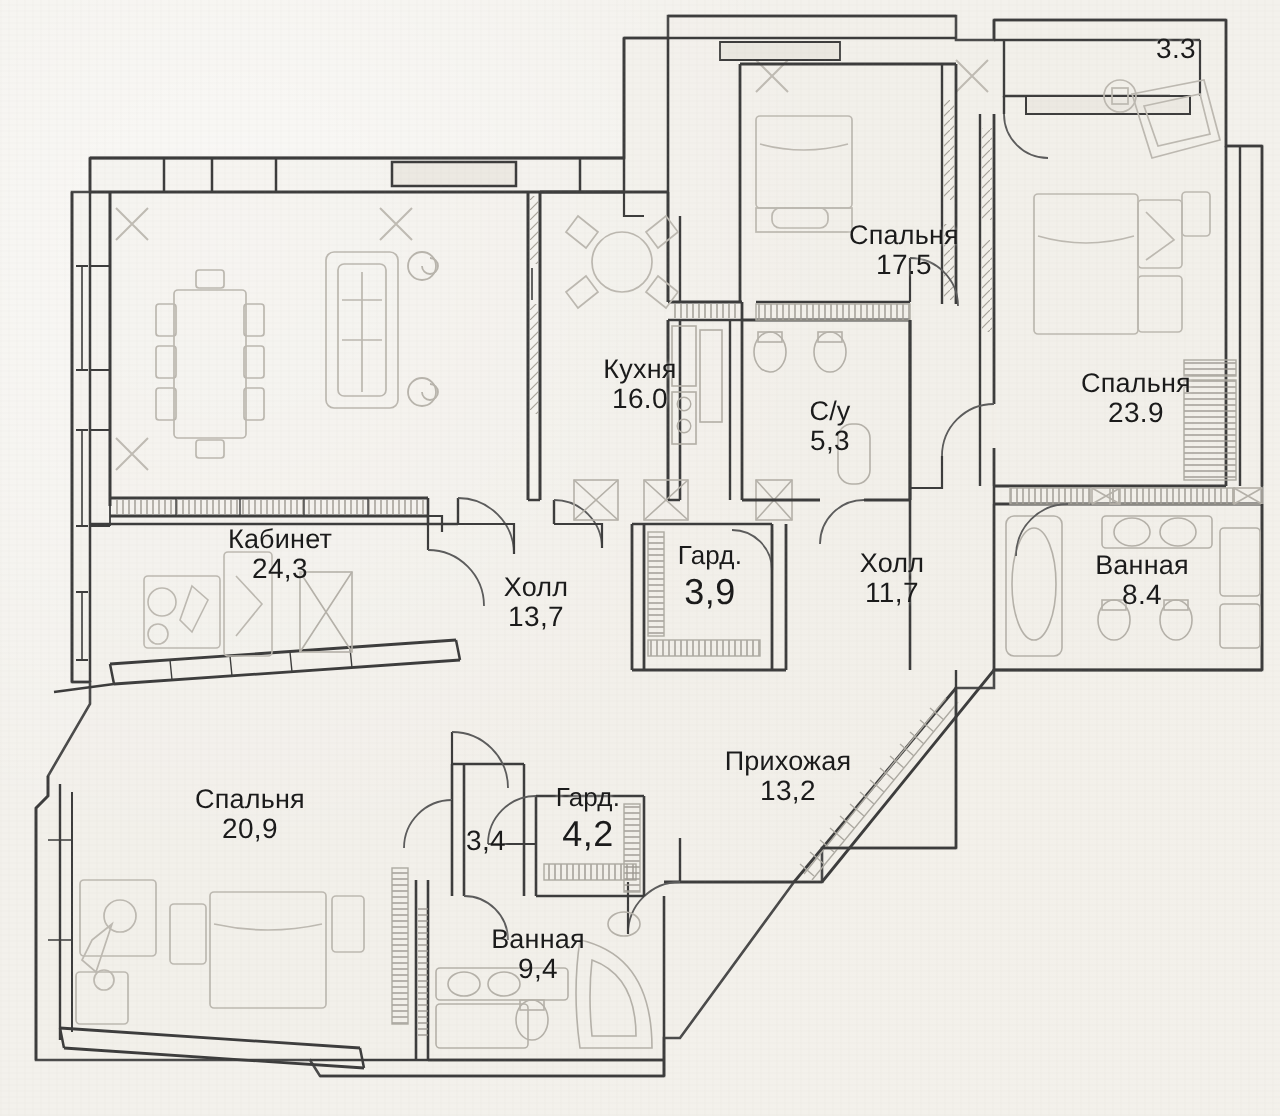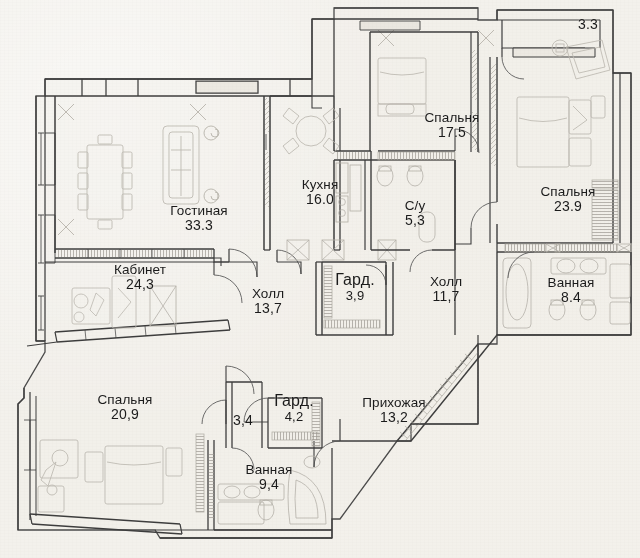--- a/index.html
+++ b/index.html
@@ -55,22 +55,22 @@
   .room-label .rname {
     display: block;
     font-size: 13.5px;
     letter-spacing: .1px;
   }
   .room-label .rarea {
     display: block;
     font-size: 14px;
     letter-spacing: .2px;
   }
-  .room-label.small .rname { font-size: 16px; }
-  .room-label.small .rarea { font-size: 13px; }
+  .room-label.small .rname { font-size: 13px; }
+  .room-label.small .rarea { font-size: 18px; }
 </style>
 </head>
 <body>
 
 <div id="plan-root">
 
 <svg id="plan-svg" viewBox="0 0 640 558">
   <defs>
 
     <pattern id="hatchV" width="3" height="3" patternUnits="userSpaceOnUse">
@@ -461,24 +461,20 @@
       <ellipse cx="312" cy="462" rx="8" ry="6"></ellipse>
     </g>
 
     <rect x="209" y="452" width="5" height="66" fill="url(#hatchH)" stroke="none"></rect>
 
   </g>
 </svg>
 
 <div id="grain"></div>
 
-<div class="room-label" style="left:199px; top:203px;">
-  <span class="rname">Гостиная</span>
-  <span class="rarea">33.3</span>
-</div>
 
 <div class="room-label" style="left:320px; top:177px;">
   <span class="rname">Кухня</span>
   <span class="rarea">16.0</span>
 </div>
 
 <div class="room-label" style="left:140px; top:262px;">
   <span class="rname">Кабинет</span>
   <span class="rarea">24,3</span>
 </div>
@@ -516,21 +512,21 @@
 <div class="room-label" style="left:568px; top:184px;">
   <span class="rname">Спальня</span>
   <span class="rarea">23.9</span>
 </div>
 
 <div class="room-label" style="left:571px; top:275px;">
   <span class="rname">Ванная</span>
   <span class="rarea">8.4</span>
 </div>
 
-<div class="room-label" style="left:394px; top:395px;">
+<div class="room-label" style="left:394px; top:373px;">
   <span class="rname">Прихожая</span>
   <span class="rarea">13,2</span>
 </div>
 
 <div class="room-label" style="left:125px; top:392px;">
   <span class="rname">Спальня</span>
   <span class="rarea">20,9</span>
 </div>
 
 <div class="room-label area-only" style="left:243px; top:397px;margin-top:16px;">

